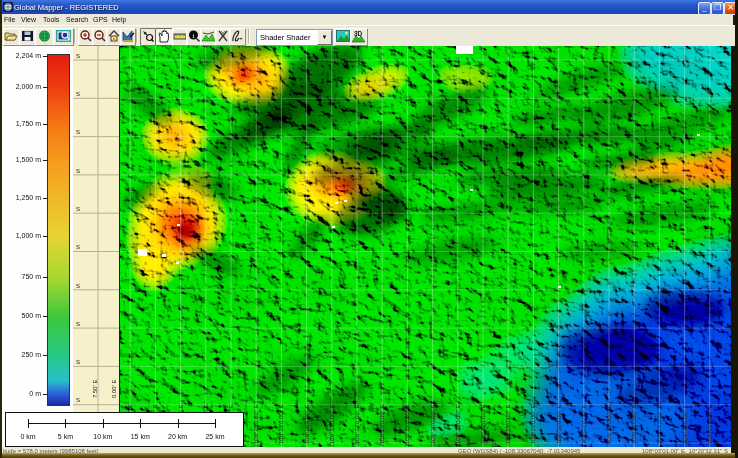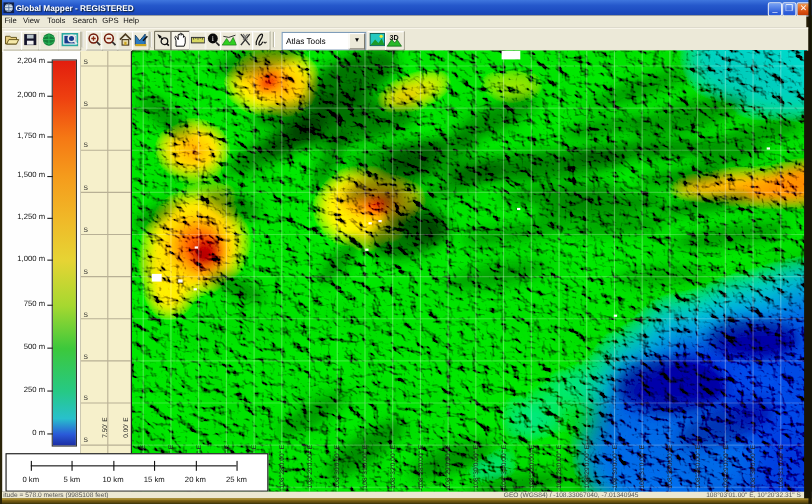--- a/index.html
+++ b/index.html
@@ -3,21 +3,21 @@
 <meta charset="utf-8">
 <style>
   html,body{margin:0;padding:0;}
   body{width:738px;height:458px;overflow:hidden;position:relative;
        background:#241d06;font-family:"Liberation Sans",sans-serif;}
   .abs{position:absolute;}
   
   #title{left:0;top:0;width:738px;height:14px;
     background:linear-gradient(#3f76de 0%,#2558cb 35%,#1c4bc0 75%,#1a46b4 100%);}
   #title .txt{position:absolute;left:14px;top:2.5px;color:#fff;font-size:7.5px;
-    font-weight:bold;letter-spacing:0px;text-shadow:1px 1px 1px #123;}
+    font-weight:normal;letter-spacing:0px;text-shadow:1px 1px 1px #123;}
   .wbtn{position:absolute;top:1.5px;width:11px;height:11px;border-radius:2px;
     border:1px solid #e6ecf8;color:#fff;font-size:8px;line-height:9px;text-align:center;}
   #bmin,#bmax{background:linear-gradient(#7aa4f4,#2a5ad8 80%);}
   #bclose{background:linear-gradient(#f09a52,#d94f10 70%,#c23c08);}
   
   #menu{left:0px;top:14px;width:733px;height:11px;background:#ece9d8;
     font-size:7px;color:#111;}
   #menu span{position:absolute;top:2px;}
   
   #tbar{left:0px;top:25px;width:735px;height:21px;background:#ece9d8;
@@ -187,21 +187,21 @@
         <path d="M5 2l4 5M9 2L5 7" stroke="#777" stroke-width="1"></path>
       </svg>
     </div>
     <div class="tb raised" style="left:229px;width:15px">
       <svg width="15" height="14" viewBox="0 0 15 14">
         <path d="M3 12C2 8 6 2 8 2c1 0 1 2-1 5s-2 5-1 5 2-1 3-3" fill="none" stroke="#111" stroke-width="1.1"></path>
         <path d="M10 9c0 1.5 2 1.5 2 0" fill="none" stroke="#111" stroke-width="1"></path>
       </svg>
     </div>
     <div id="combo">
-      <span class="cartext">Atlas Tools</span>
+      <span class="cartext">Shader Shader</span>
       <div class="drop">▼</div>
     </div>
     <div class="tb raised" style="left:334px;width:16px">
       <svg width="16" height="14" viewBox="0 0 16 14">
         <rect x="1.5" y="1.5" width="13" height="11" fill="#27c8c0" stroke="#0a5a50" stroke-width="0.8"></rect>
         <path d="M2 12l4-5 3 3 3-4 2.5 6z" fill="#1a9a28"></path>
         <circle cx="11.5" cy="4" r="1.5" fill="#e8e83a"></circle>
       </svg>
     </div>
     <div class="tb raised" style="left:350px;width:16px">

